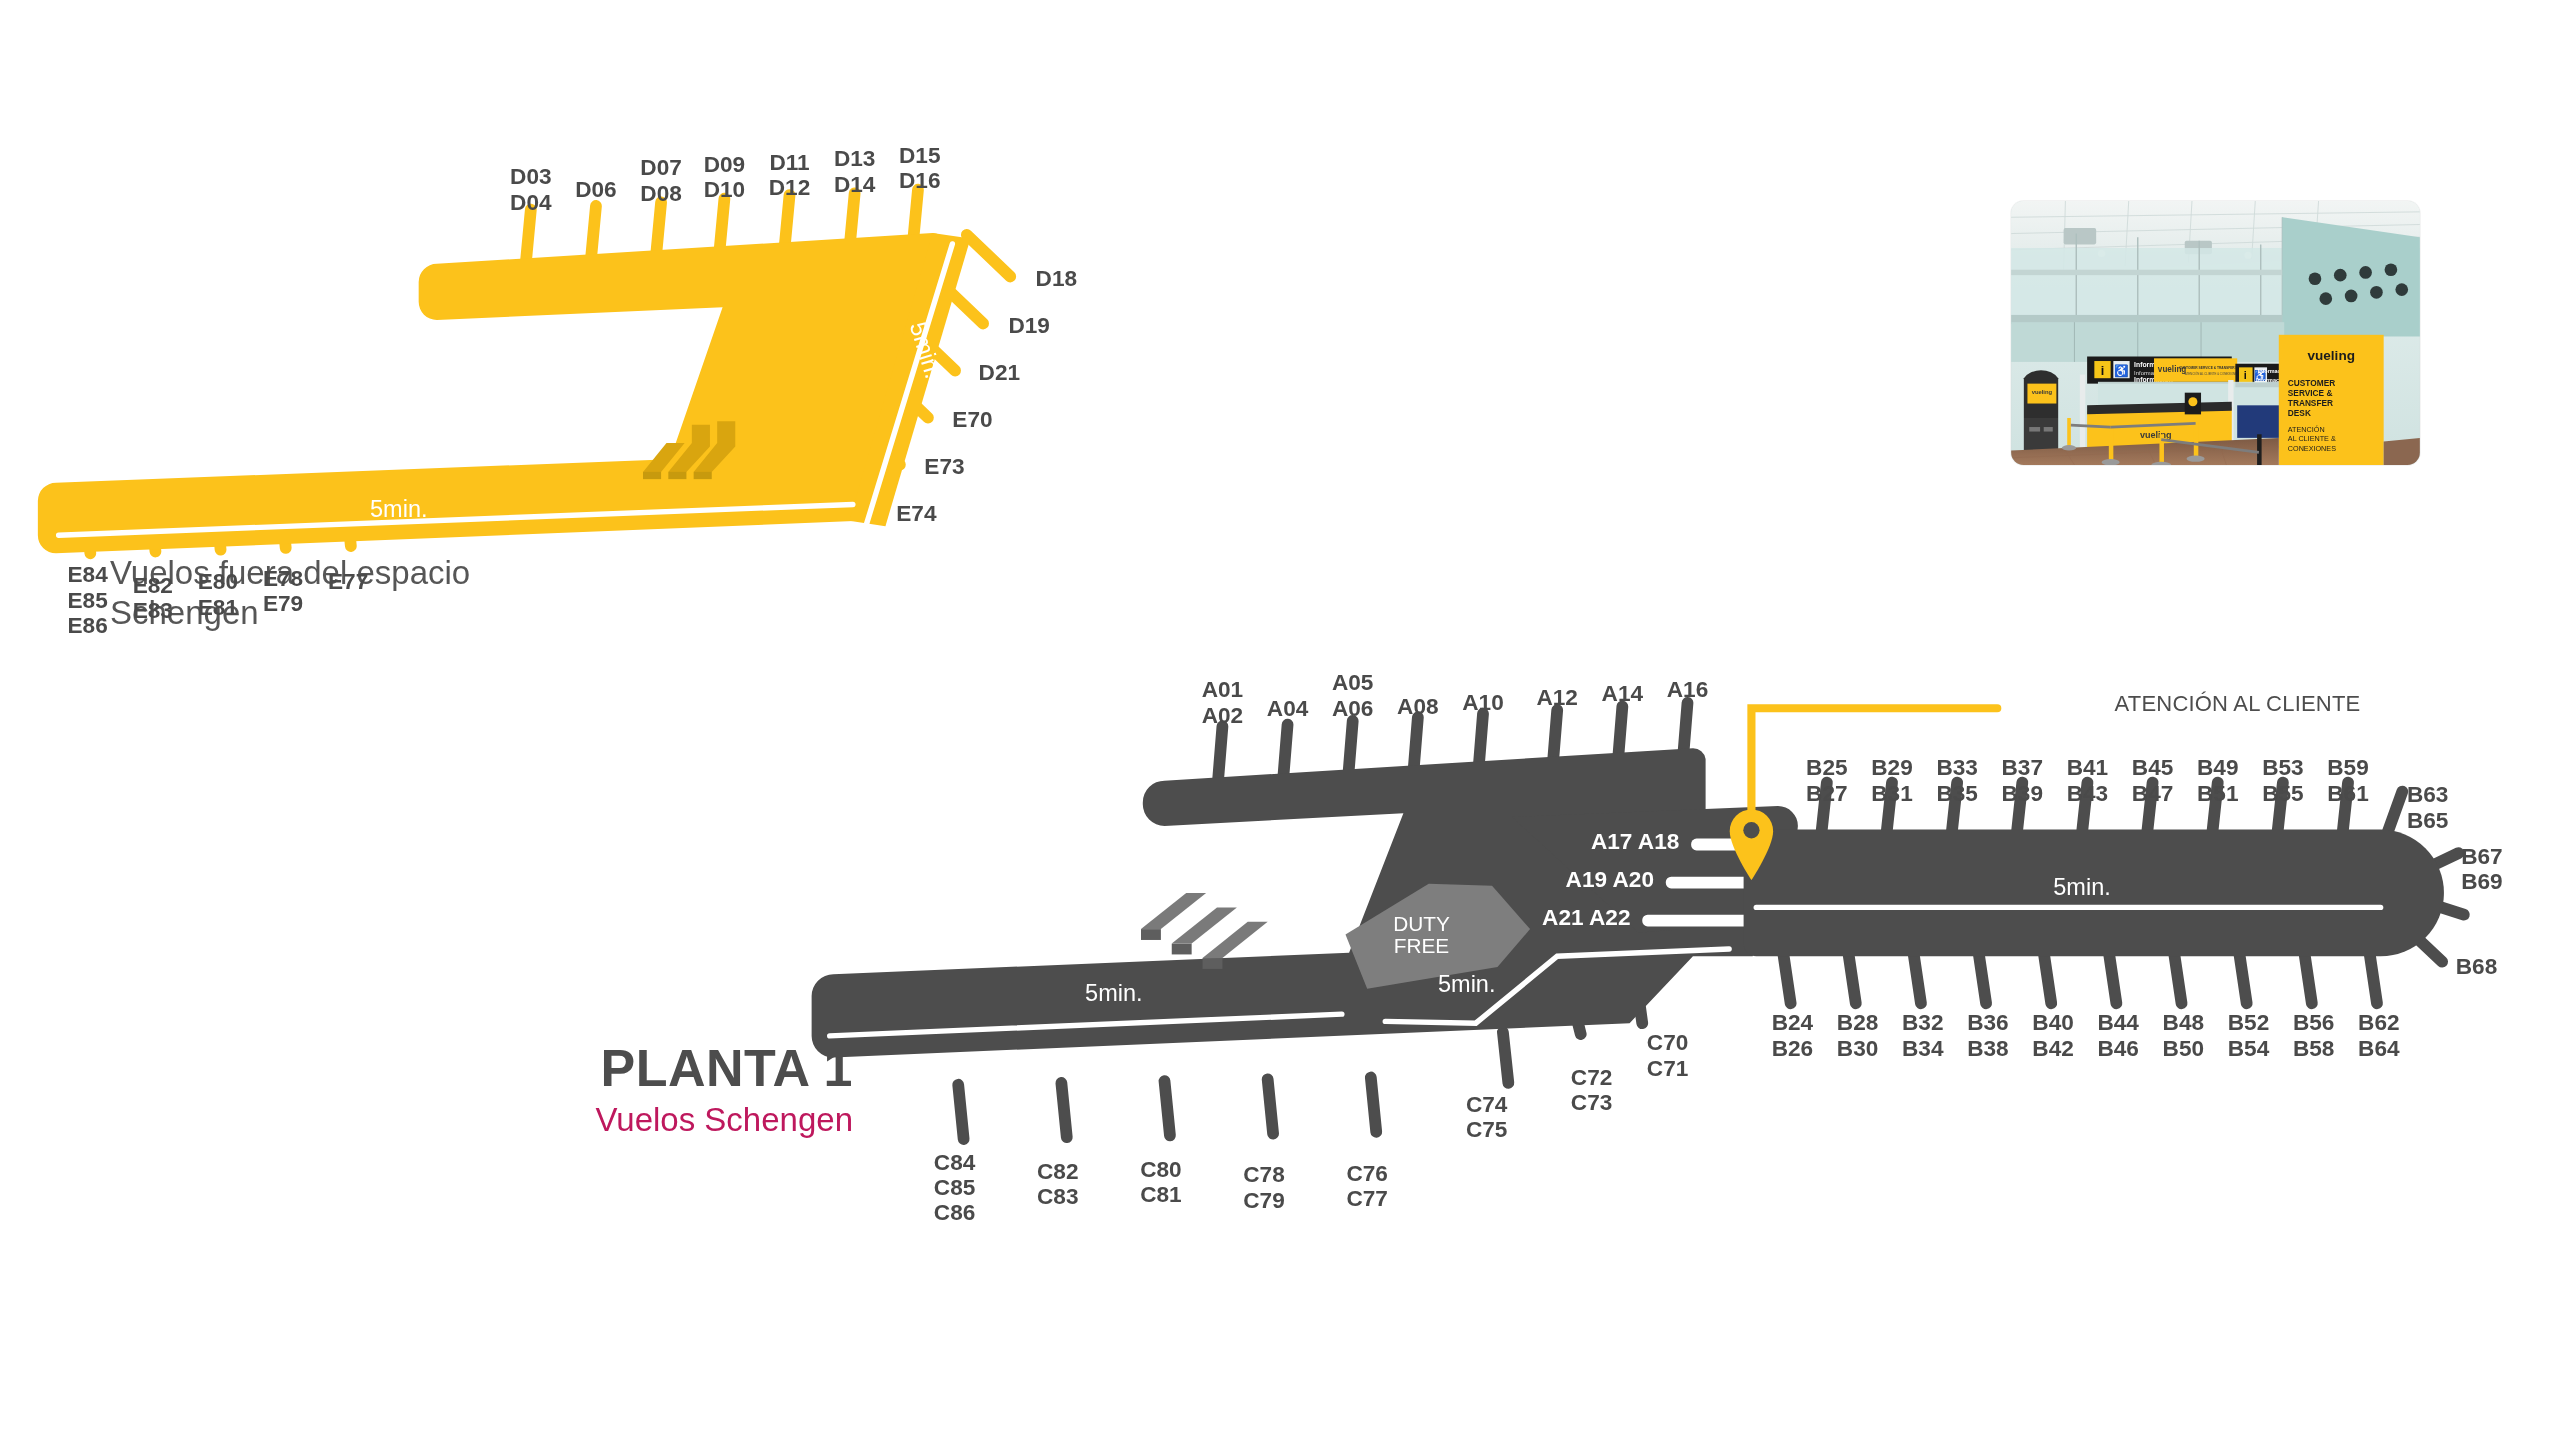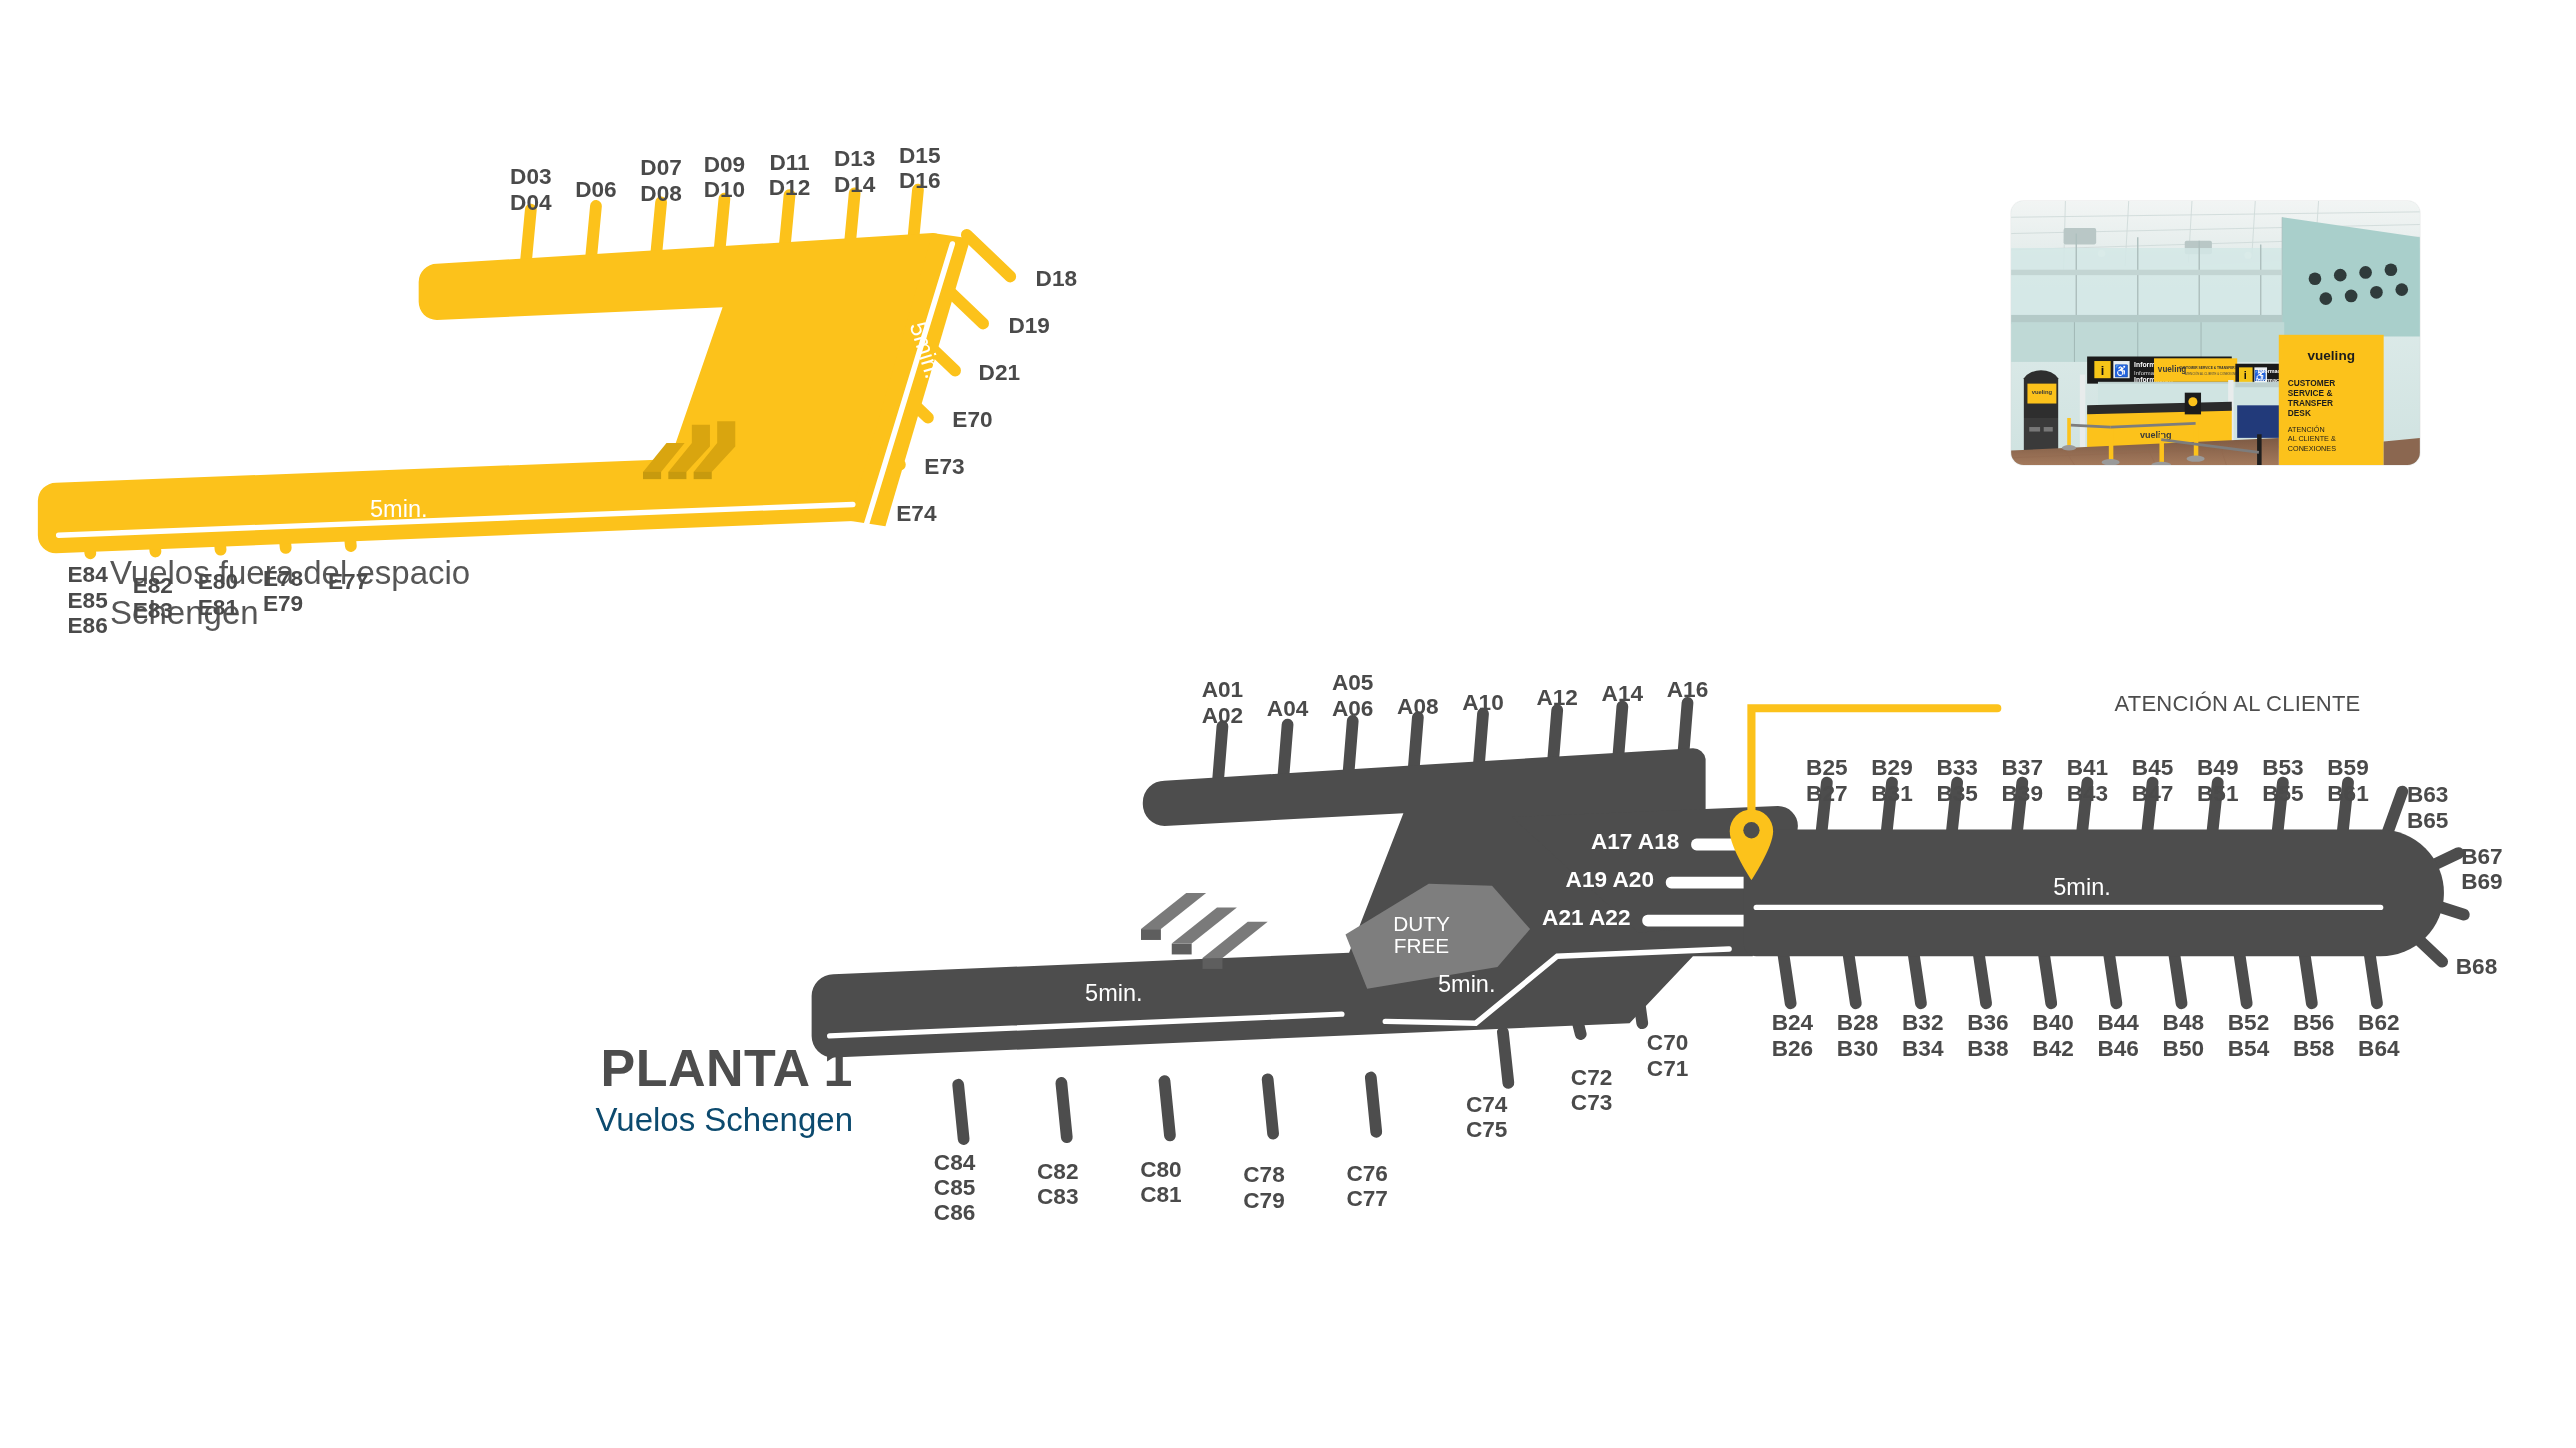--- a/index.html
+++ b/index.html
@@ -16,21 +16,21 @@
     font-size:52px;font-weight:700;letter-spacing:0.5px;line-height:1.05;
   }
   .floor-title .sub{
     font-size:33px;font-weight:400;line-height:1.22;color:#565656;margin-top:4px;
   }
   #t3{left:110px;top:494px;}
   #t3 .big{color:#fcc21b;}
   #t3 .sub{color:#565656;}
   #t1{left:527px;top:1041px;text-align:right;width:326px;}
   #t1 .big{color:#4d4d4d;}
-  #t1 .sub{color:#0c4a6e;}
+  #t1 .sub{color:#be185d;}
 
   
   svg{display:block;overflow:visible;}
   .map{position:absolute;}
   #map3{left:507px;top:253px;}
   #map1{left:842px;top:797px;}
 
   .lbl{
     font-family:"Liberation Sans","DejaVu Sans",sans-serif;
     font-size:25px;font-weight:700;fill:#4a4a4a;

